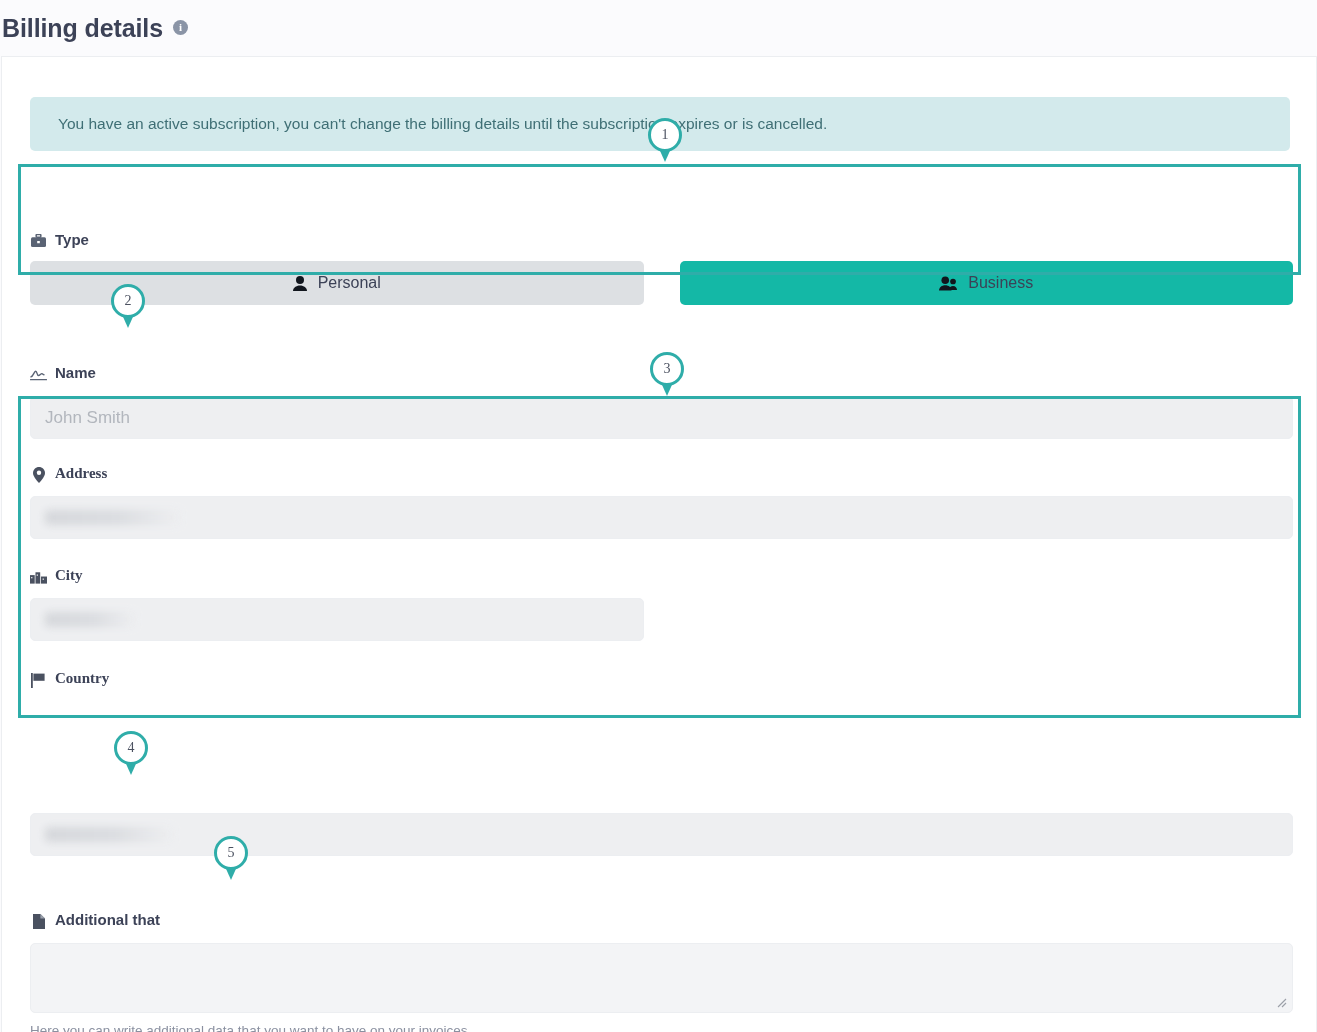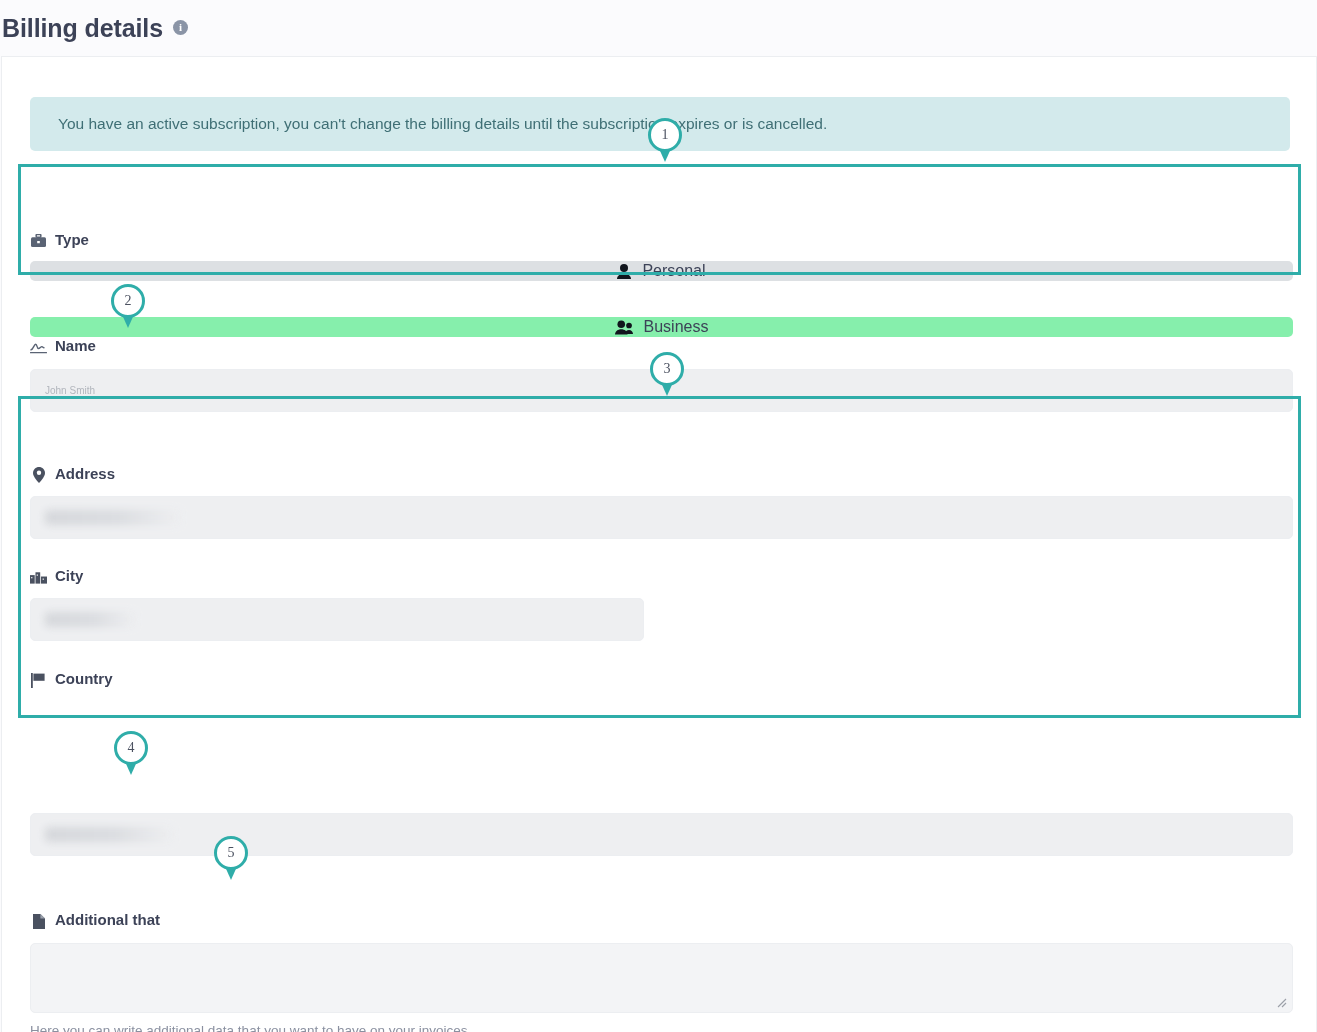--- a/index.html
+++ b/index.html
@@ -104,21 +104,21 @@
   .field-label .lbl-icon svg { display: block; }
 
   .input-box {
     background: #eeeff1;
     border: 1px solid #eceef1;
     border-radius: 5px;
     height: 43px;
     display: flex;
     align-items: center;
     padding: 0 14px;
-    font-size: 10px;
+    font-size: 17px;
     color: #b2b6bd;
     width: 100%;
   }
 
   
   .redacted {
     height: 15px;
     border-radius: 3px;
     background: linear-gradient(90deg,#d4d6da 0%,#d9dbdf 55%,#eeeff1 100%);
     filter: blur(4px);
@@ -128,44 +128,43 @@
   
   #type-section {
     position: absolute;
     left: 28px; top: 174px;
     width: 1263px;
   }
   .type-row {
     display: flex;
     gap: 36px;
     margin-top: 10px;
-    flex-direction: column;
   }
   .type-btn {
     flex: 1;
     height: 44px;
     border-radius: 5px;
     display: flex;
     align-items: center;
     justify-content: center;
     font-size: 16px;
     color: #3c4257;
     cursor: pointer;
     border: 1px solid transparent;
   }
   .type-btn .t-icon { margin-right: 11px; display: inline-flex; }
   .type-btn.selected { background: #dde0e3; }
-  .type-btn.unselected { background: #86efac; }
-
-  
-  #name-section { position: absolute; left: 28px; top: 280px; width: 1263px; }
+  .type-btn.unselected { background: #14b8a6; }
+
+  
+  #name-section { position: absolute; left: 28px; top: 307px; width: 1263px; }
   #name-section .input-box { margin-top: 12px; }
 
   
-  #address-group { position: absolute; left: 28px; top: 408px; width: 1263px; }
+  #address-group { position: absolute; left: 28px; top: 408px; width: 1263px; font-family: Liberation Serif, serif; }
   #address-group .row3 {
     display: flex;
     gap: 36px;
     margin-top: 28px;
   }
   .col-city   { width: 614px; }
   .col-county { width: 397px; }
   .col-zip    { width: 182px; }
   #address-group .input-box { margin-top: 11px; }
   #country-block { margin-top: 29px; }

